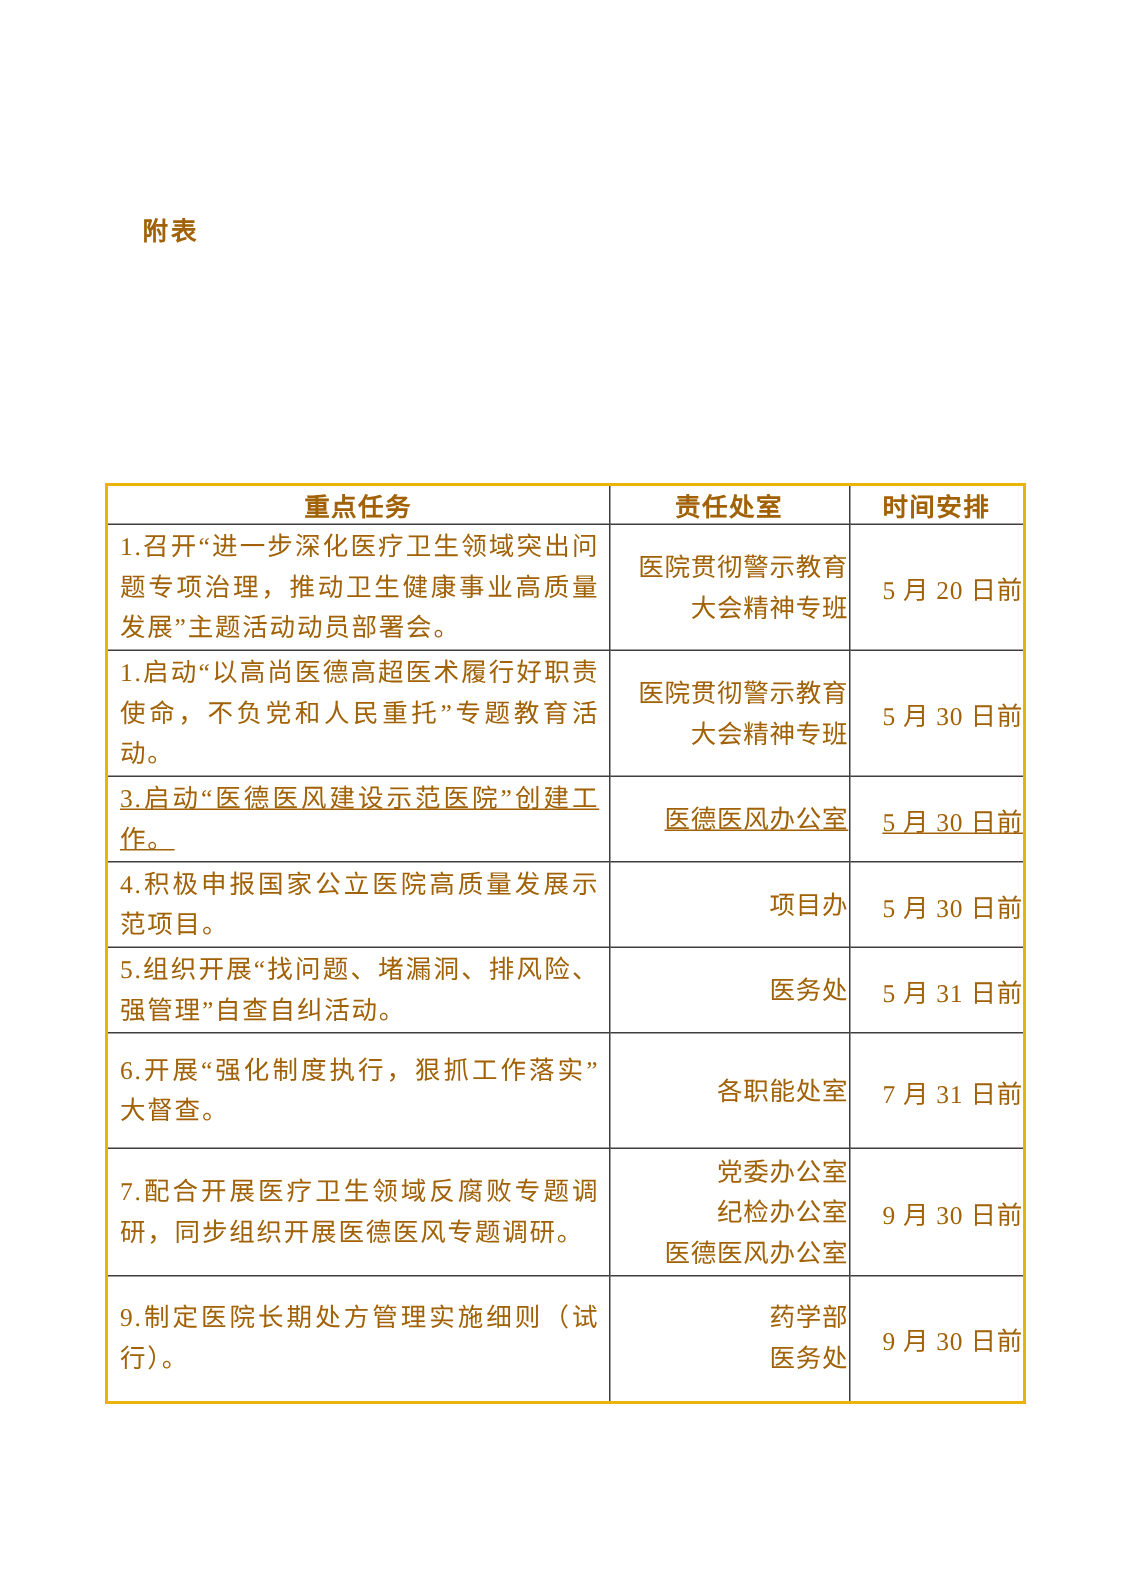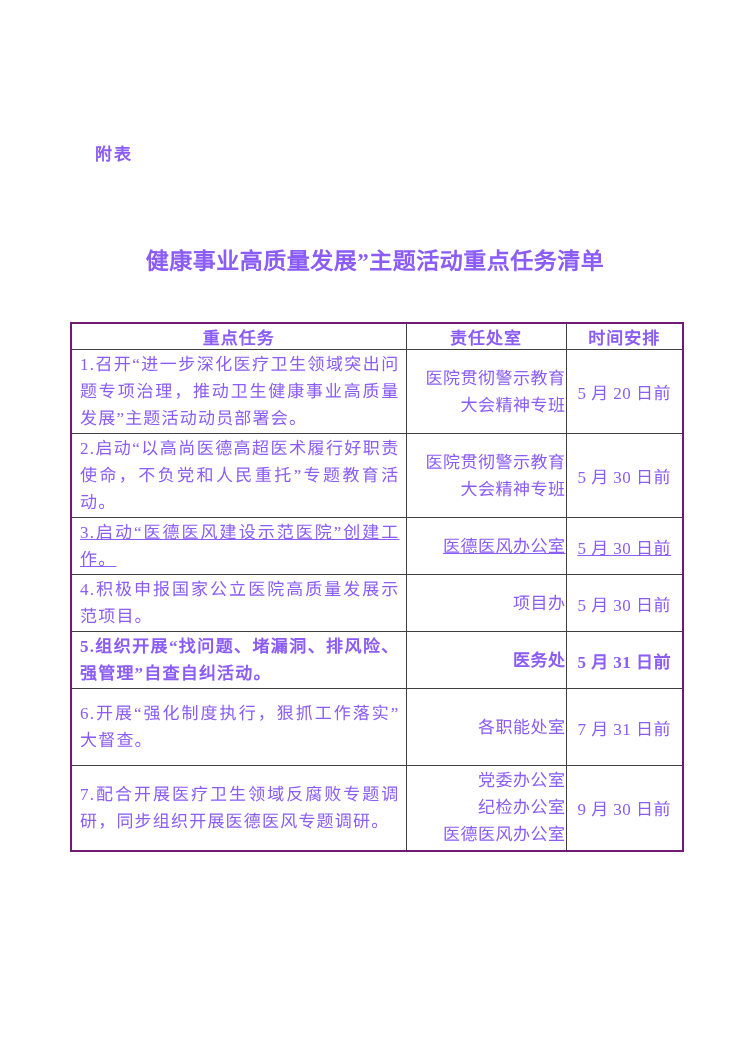--- a/index.html
+++ b/index.html
@@ -6,21 +6,21 @@
     margin: 0;
     padding: 0;
     background: #ffffff;
   }
   .page {
     position: relative;
     width: 750px;
     height: 1061px;
     background: #ffffff;
     overflow: hidden;
-    color: #8b5cf6;
+    color: #a16207;
     font-family: "Liberation Serif", "DejaVu Serif", serif;
   }
   .annex {
     position: absolute;
     left: 95px;
     top: 140px;
     font-family: "Liberation Sans", "DejaVu Sans", sans-serif;
     font-size: 17px;
     font-weight: 600;
     letter-spacing: 2px;
@@ -39,21 +39,21 @@
   }
   .table-wrap {
     position: absolute;
     left: 70px;
     top: 322px;
   }
   table.task-table {
     border-collapse: collapse;
     table-layout: fixed;
     width: 612px;
-    border: 2px solid #701a75;
+    border: 2px solid #eab308;
   }
   .task-table col.c1 { width: 335px; }
   .task-table col.c2 { width: 160px; }
   .task-table col.c3 { width: 117px; }
   .task-table th,
   .task-table td {
     border: 1px solid #3f3f3f;
     font-size: 17px;
     vertical-align: middle;
     padding: 0;
@@ -72,43 +72,43 @@
     letter-spacing: 1.2px;
     padding: 1px 6px 1px 8px;
   }
   .task-table td.dept {
     text-align: right;
     line-height: 27px;
     letter-spacing: 0.5px;
     white-space: pre-line;
   }
   .task-table td.time {
-    text-align: center;
+    text-align: right;
     letter-spacing: 0.5px;
     white-space: nowrap;
   }
   
   .task-table tbody tr:nth-child(1) { height: 84px; }
   .task-table tbody tr:nth-child(2) { height: 57px; }
   .task-table tbody tr:nth-child(3) { height: 55px; text-decoration: underline; }
   .task-table tbody tr:nth-child(4) { height: 53px; margin-top: 36px; }
-  .task-table tbody tr:nth-child(5) { height: 52px; font-weight: bold; }
+  .task-table tbody tr:nth-child(5) { height: 52px; }
   .task-table tbody tr:nth-child(6) { height: 77px; }
   .task-table tbody tr:nth-child(7) { height: 85px; padding-left: 44px; }
   .task-table tbody tr:nth-child(8) { height: 84px; }
   .task-table tbody tr:nth-child(9) { height: 56px; }
 </style>
 </head>
 <body>
 
 <div class="page">
 
   <div class="annex">附表</div>
 
-  <h1 class="doc-title"><br><span>健康事业高质量发展”主题活动重点任务清单</span></h1>
+  <h1 class="doc-title"><br></h1>
 
   <div class="table-wrap">
     <table class="task-table">
       <colgroup>
         <col class="c1">
         <col class="c2">
         <col class="c3">
       </colgroup>
       <thead>
         <tr>
@@ -118,21 +118,21 @@
         </tr>
       </thead>
       <tbody id="table-body">
           <tr>
             <td class="task">1.召开“进一步深化医疗卫生领域突出问题专项治理，推动卫生健康事业高质量发展”主题活动动员部署会。</td>
             <td class="dept">医院贯彻警示教育
 大会精神专班</td>
             <td class="time">5 月 20 日前</td>
           </tr>
           <tr>
-            <td class="task">2.启动“以高尚医德高超医术履行好职责使命，不负党和人民重托”专题教育活动。</td>
+            <td class="task">1.启动“以高尚医德高超医术履行好职责使命，不负党和人民重托”专题教育活动。</td>
             <td class="dept">医院贯彻警示教育
 大会精神专班</td>
             <td class="time">5 月 30 日前</td>
           </tr>
           <tr>
             <td class="task">3.启动“医德医风建设示范医院”创建工作。</td>
             <td class="dept">医德医风办公室</td>
             <td class="time">5 月 30 日前</td>
           </tr>
           <tr>
@@ -150,17 +150,23 @@
             <td class="dept">各职能处室</td>
             <td class="time">7 月 31 日前</td>
           </tr>
           <tr>
             <td class="task">7.配合开展医疗卫生领域反腐败专题调研，同步组织开展医德医风专题调研。</td>
             <td class="dept">党委办公室
 纪检办公室
 医德医风办公室</td>
             <td class="time">9 月 30 日前</td>
           </tr>
+          <tr>
+            <td class="task">9.制定医院长期处方管理实施细则（试行）。</td>
+            <td class="dept">药学部
+医务处</td>
+            <td class="time">9 月 30 日前</td>
+          </tr>
         </tbody>
     </table>
   </div>
 
 </div>
 
 </body></html>

